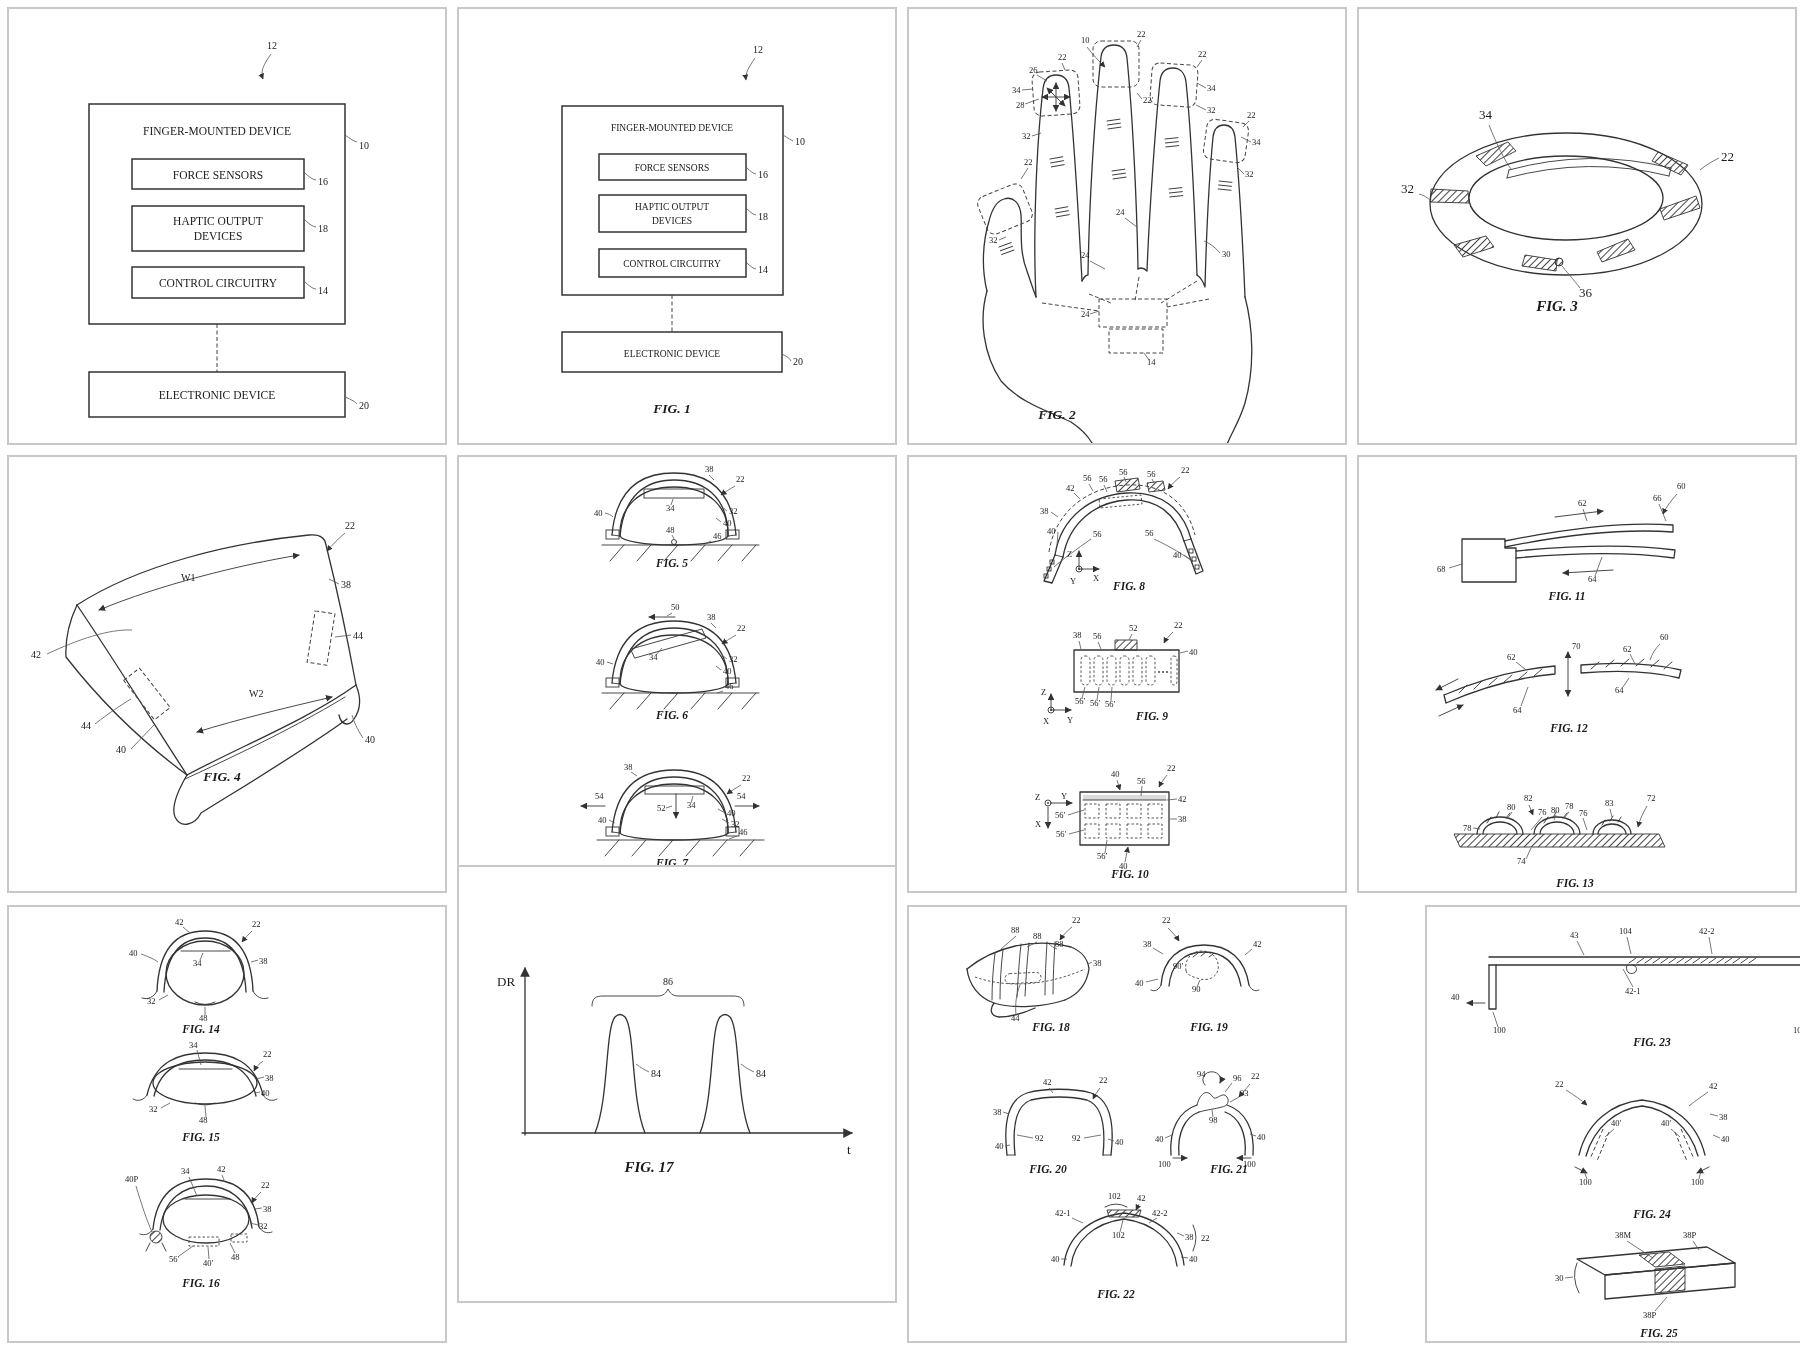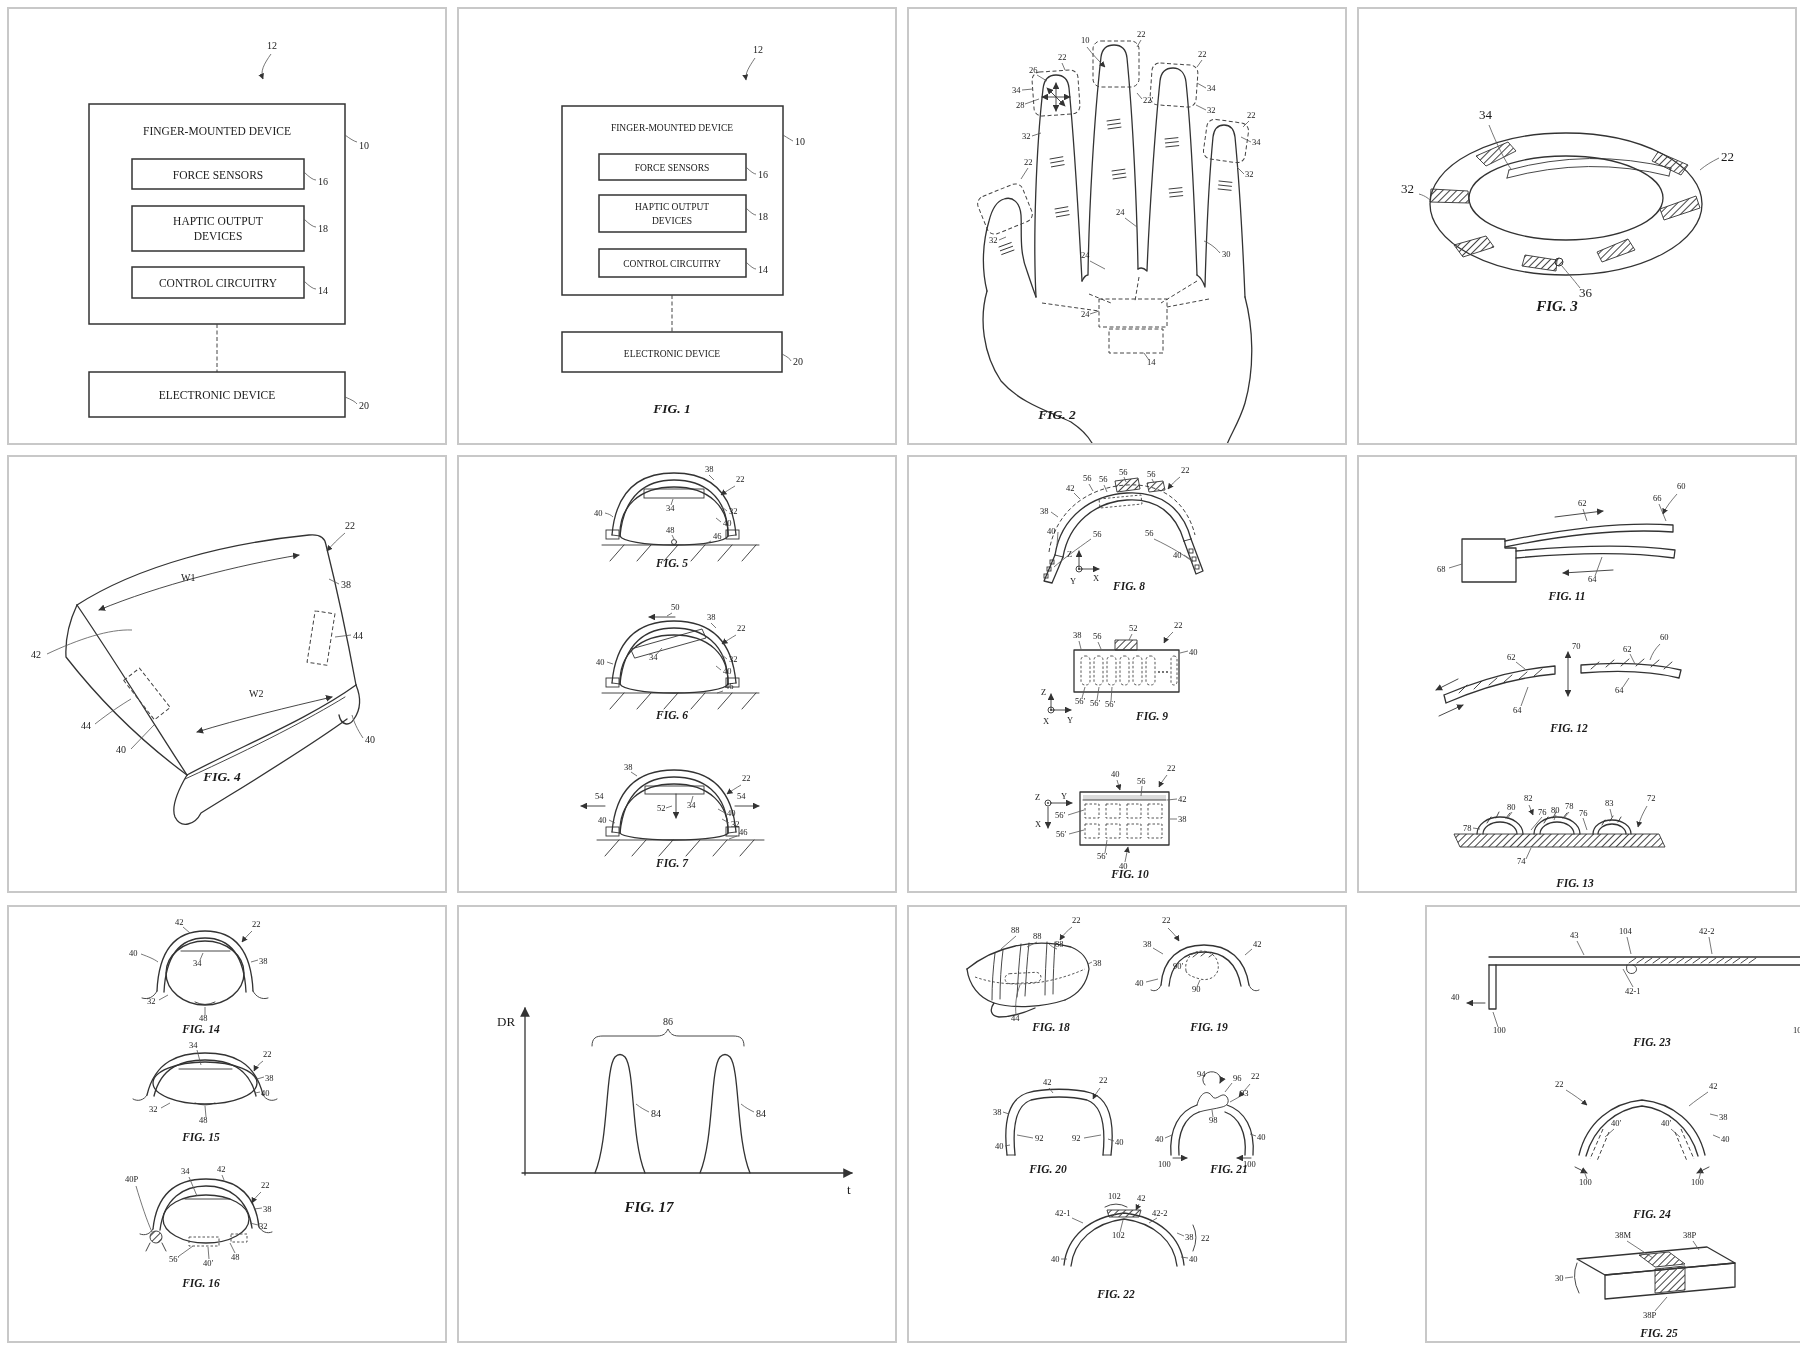--- a/index.html
+++ b/index.html
@@ -648,21 +648,21 @@
     <path class="ld" d="M170,349 L184,339"></path>
     <text class="lb" x="194" y="359">40′</text>
     <path class="ld" d="M200,352 L199,340"></path>
     <text class="lb" x="222" y="353">48</text>
     <path class="ld" d="M226,346 L221,336"></path>
     <text class="cap" x="192" y="380">FIG. 16</text>
   </g>
 </svg>
 </div>
 
-<div class="panel" style="left:457px;top:905px">
+<div class="panel" style="left:457px;top:865px">
 <svg viewBox="0 0 436 434">
   <g>
     <path class="ln" d="M66,268 L66,101" marker-end="url(#mA)"></path>
     <path class="ln" d="M63,266 L393,266" marker-end="url(#mA)"></path>
     <text class="lg" x="38" y="119">DR</text>
     <text class="lg" x="388" y="287">t</text>
     <path class="ln" d="M136,266 C150,232 146,162 156,150 Q161,145 166,150 C176,162 172,232 186,266" stroke-width="1.5"></path>
     <path class="ln" d="M241,266 C255,232 251,162 261,150 Q266,145 271,150 C281,162 277,232 291,266" stroke-width="1.5"></path>
     <path class="lt" d="M133,139 C133,131 137,129 144,129 L198,129 C205,129 207,126 209,122 C211,126 213,129 220,129 L274,129 C281,129 285,131 285,139"></path>
     <text class="lm" x="209" y="118" text-anchor="middle">86</text>

